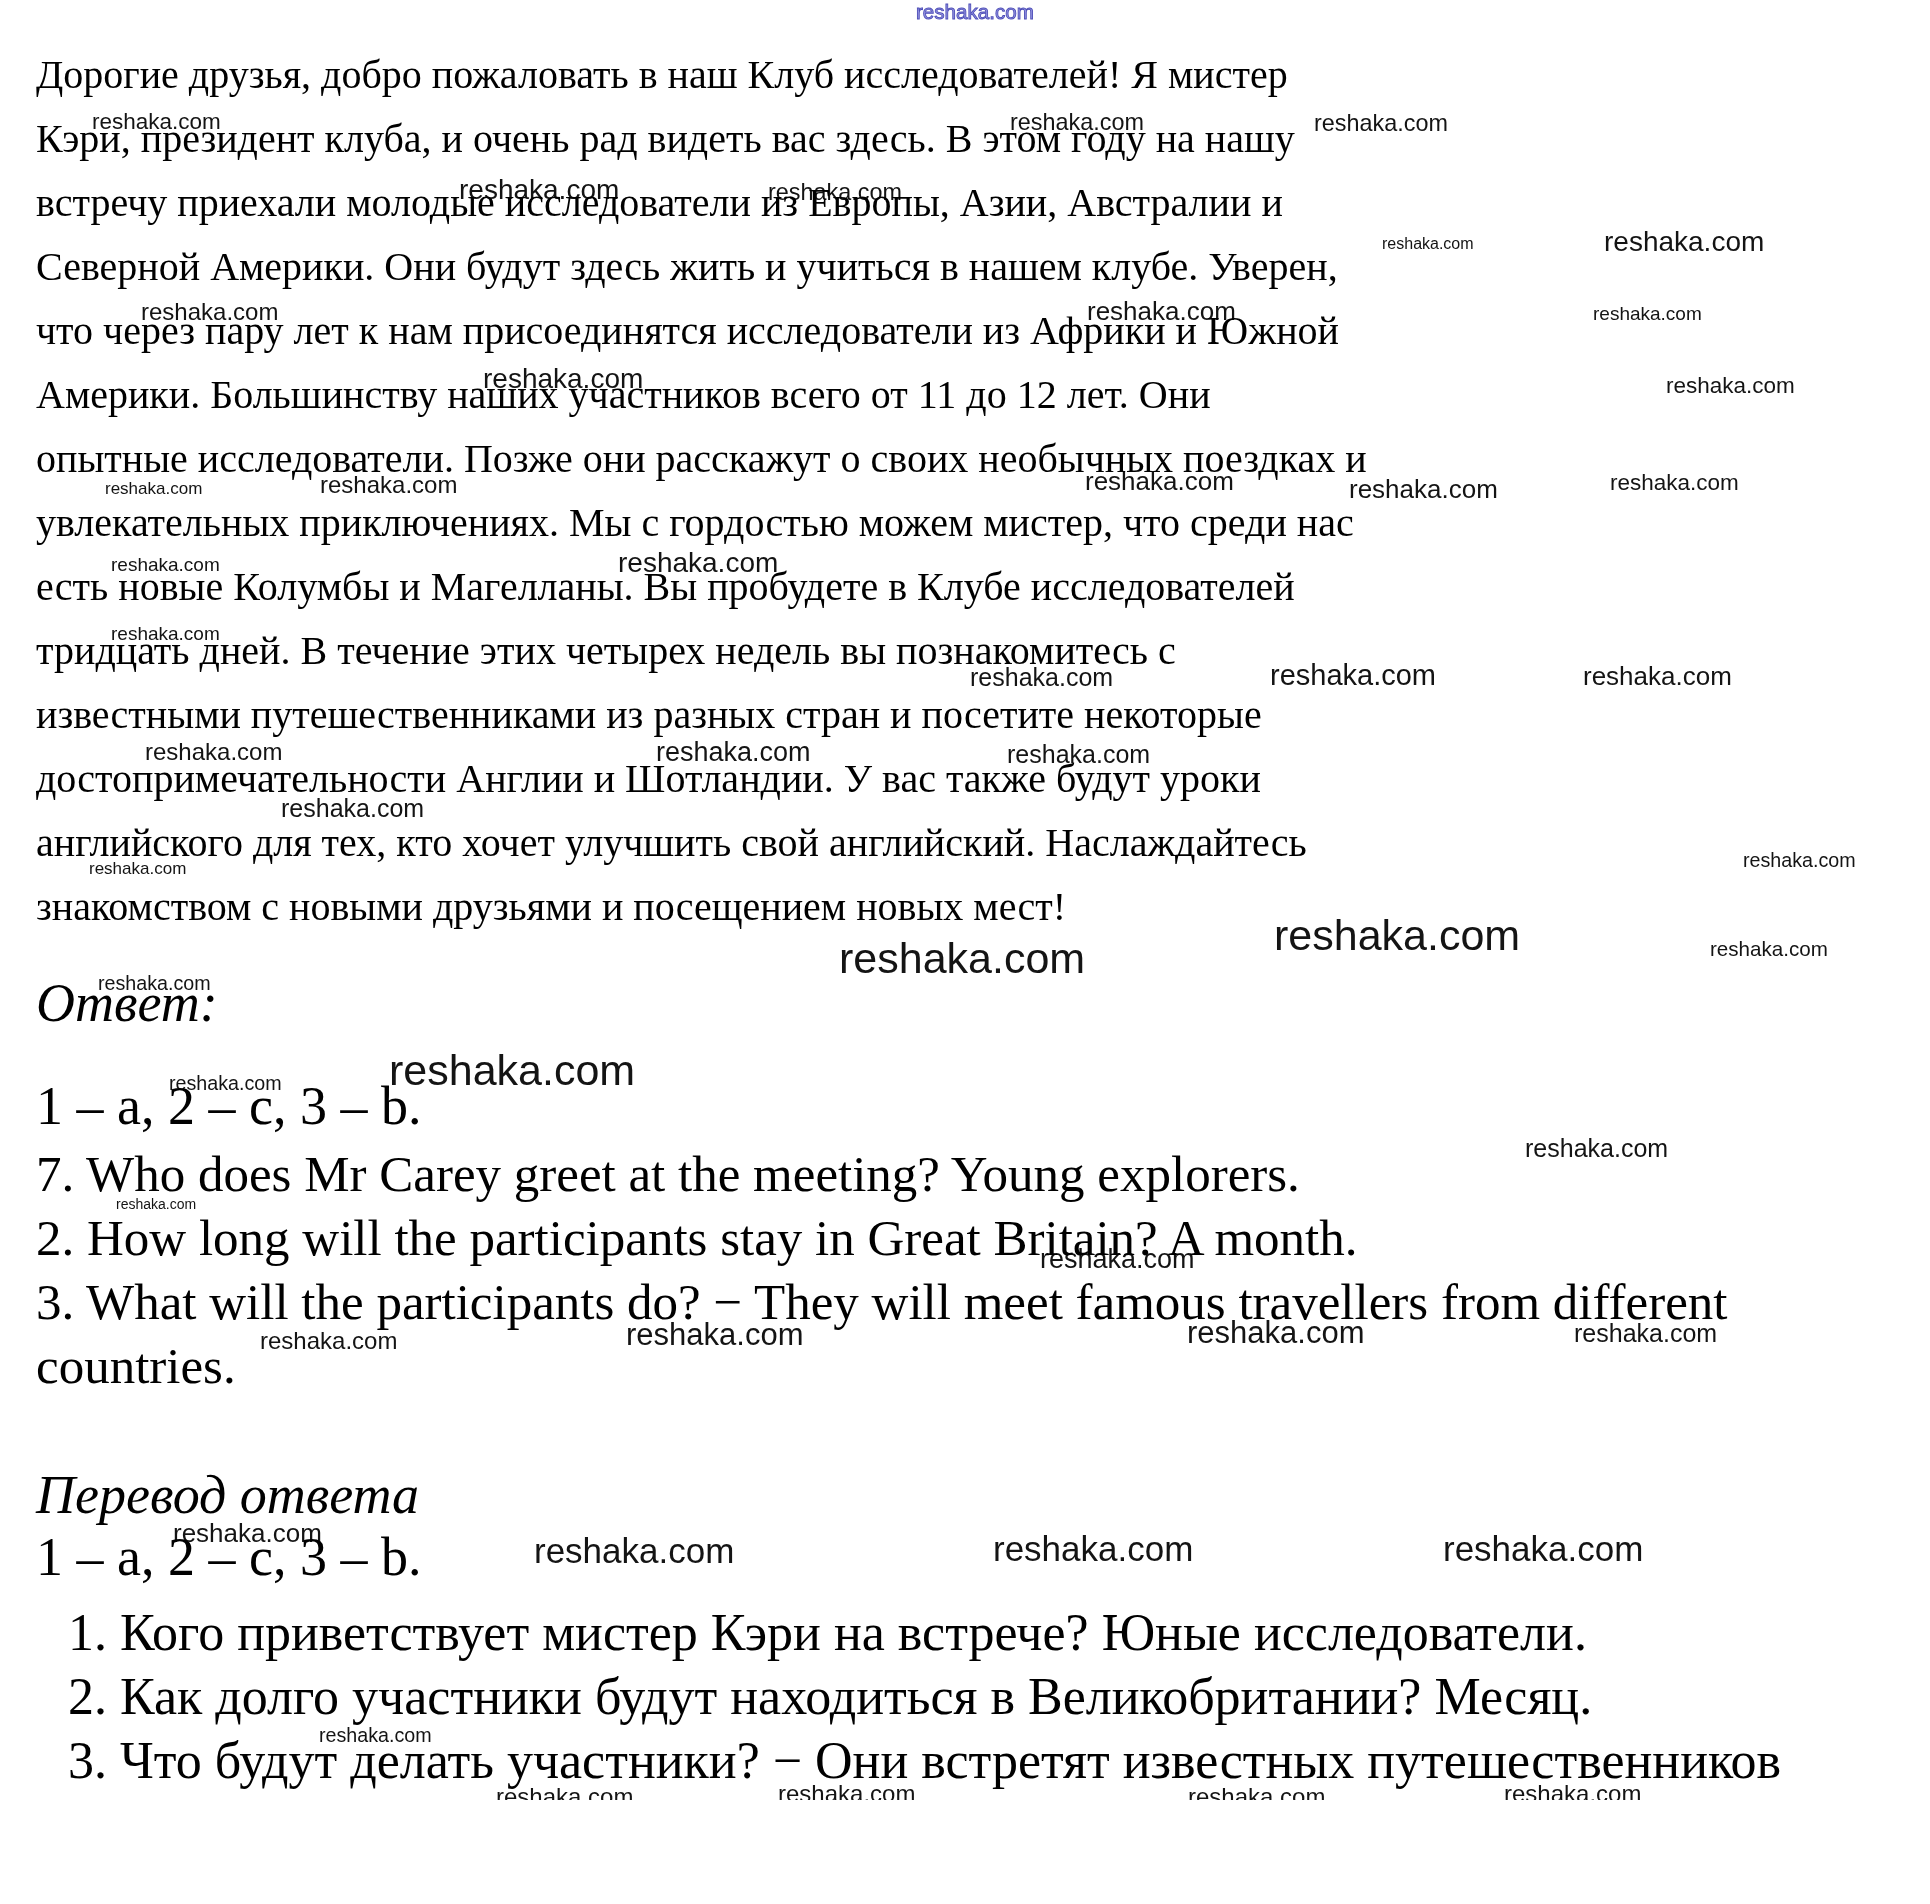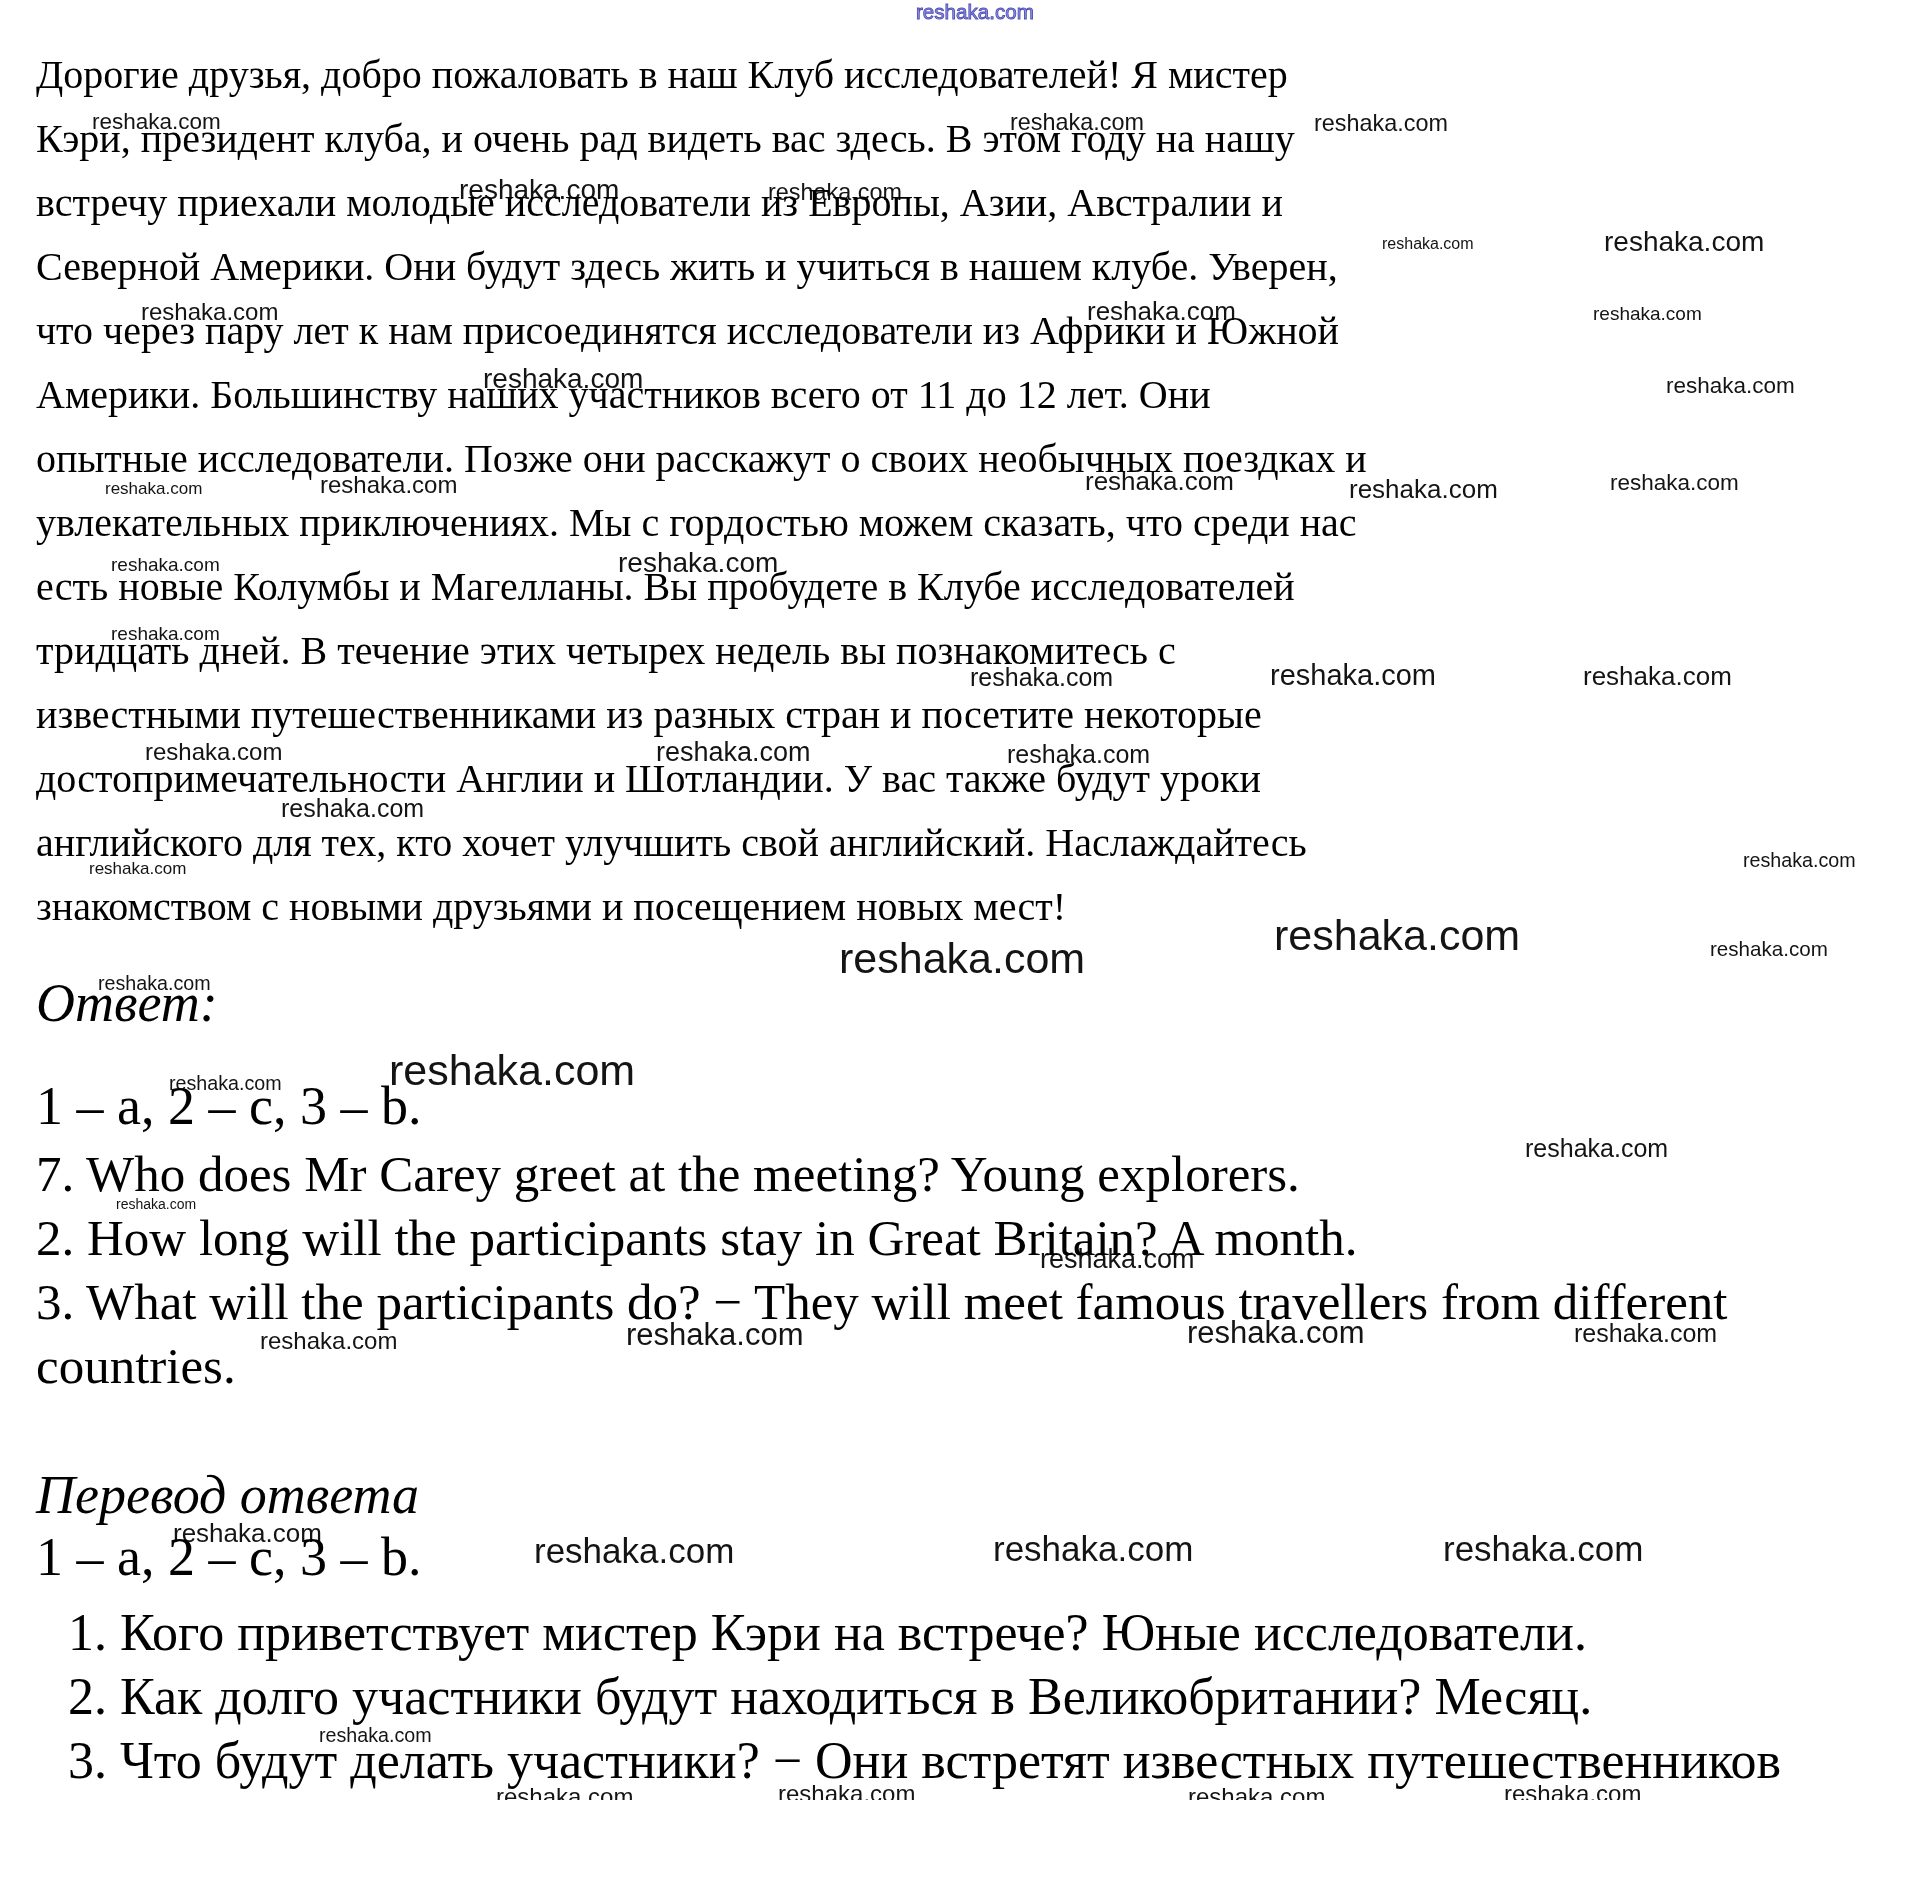--- a/index.html
+++ b/index.html
@@ -116,21 +116,21 @@
     </div>
   <div class="textlayer">
     <div class="block intro">
         <div class="tline">Дорогие друзья, добро пожаловать в наш Клуб исследователей! Я мистер</div>
         <div class="tline">Кэри, президент клуба, и очень рад видеть вас здесь. В этом году на нашу</div>
         <div class="tline">встречу приехали молодые исследователи из Европы, Азии, Австралии и</div>
         <div class="tline">Северной Америки. Они будут здесь жить и учиться в нашем клубе. Уверен,</div>
         <div class="tline">что через пару лет к нам присоединятся исследователи из Африки и Южной</div>
         <div class="tline">Америки. Большинству наших участников всего от 11 до 12 лет. Они</div>
         <div class="tline">опытные исследователи. Позже они расскажут о своих необычных поездках и</div>
-        <div class="tline">увлекательных приключениях. Мы с гордостью можем сказать, что среди нас</div>
+        <div class="tline">увлекательных приключениях. Мы с гордостью можем мистер, что среди нас</div>
         <div class="tline">есть новые Колумбы и Магелланы. Вы пробудете в Клубе исследователей</div>
         <div class="tline">тридцать дней. В течение этих четырех недель вы познакомитесь с</div>
         <div class="tline">известными путешественниками из разных стран и посетите некоторые</div>
         <div class="tline">достопримечательности Англии и Шотландии. У вас также будут уроки</div>
         <div class="tline">английского для тех, кто хочет улучшить свой английский. Наслаждайтесь</div>
         <div class="tline">знакомством с новыми друзьями и посещением новых мест!</div>
       </div>
 
     <div class="block heading answer-heading">Ответ:</div>
 

